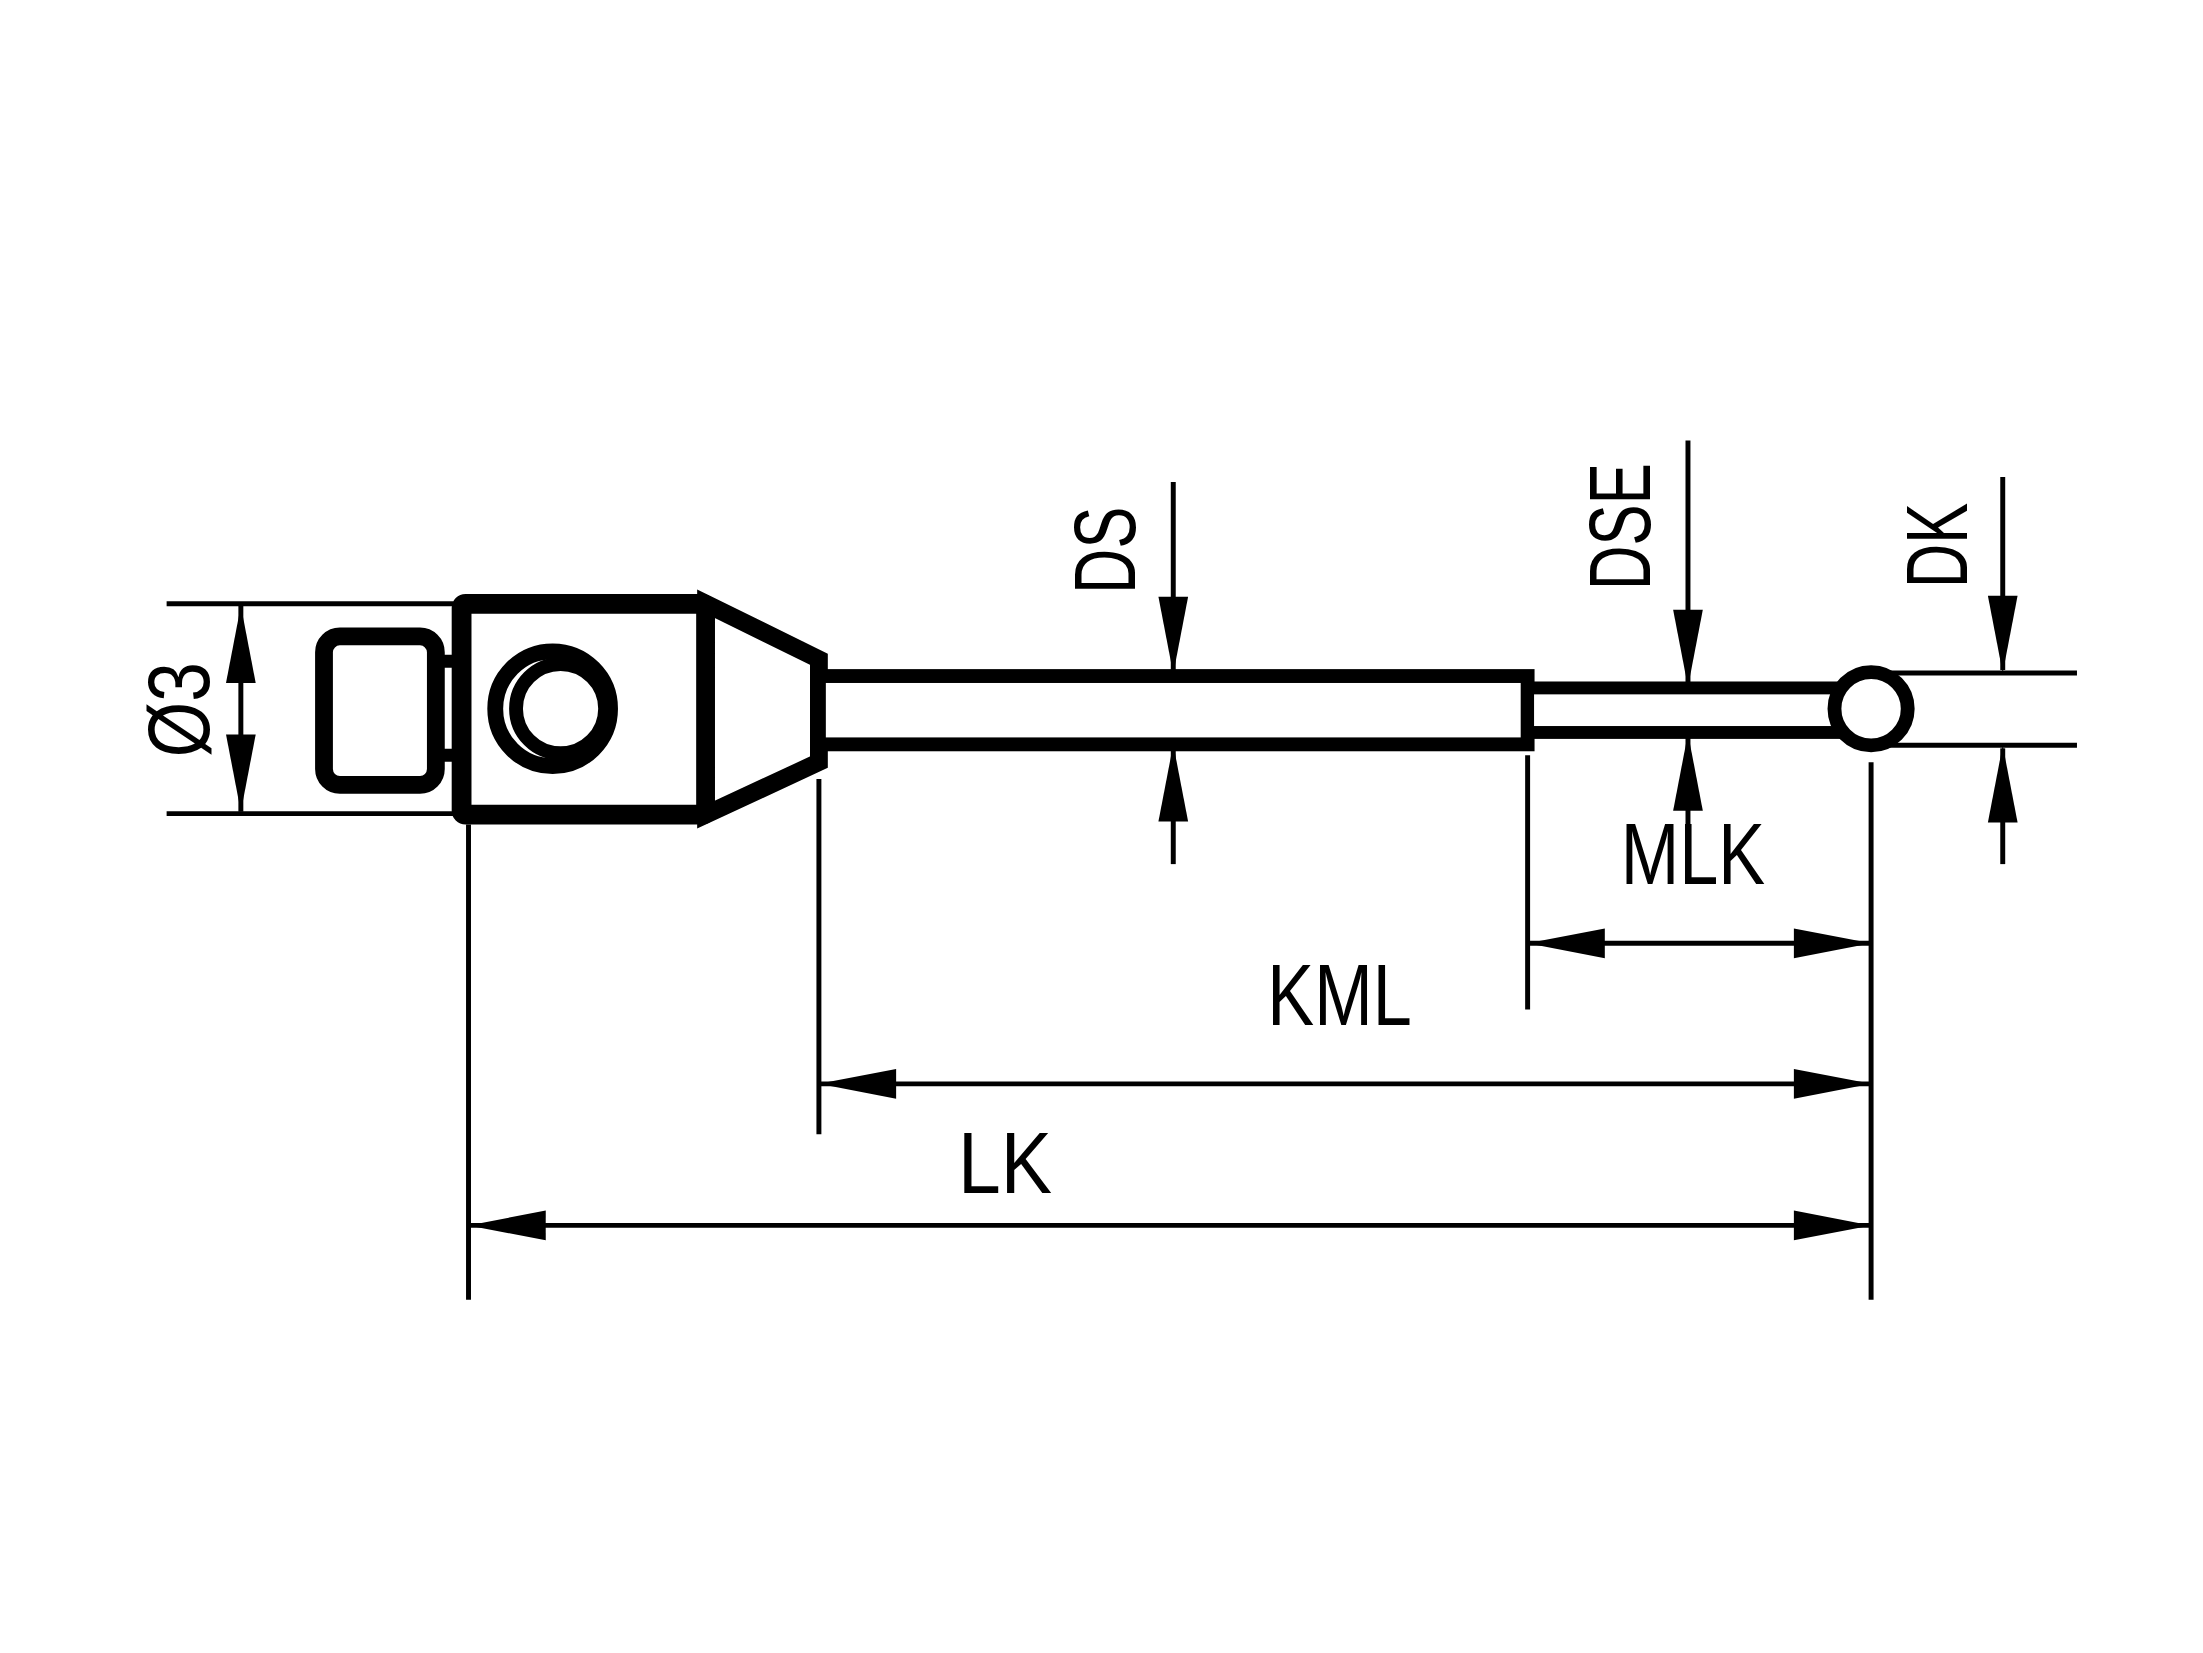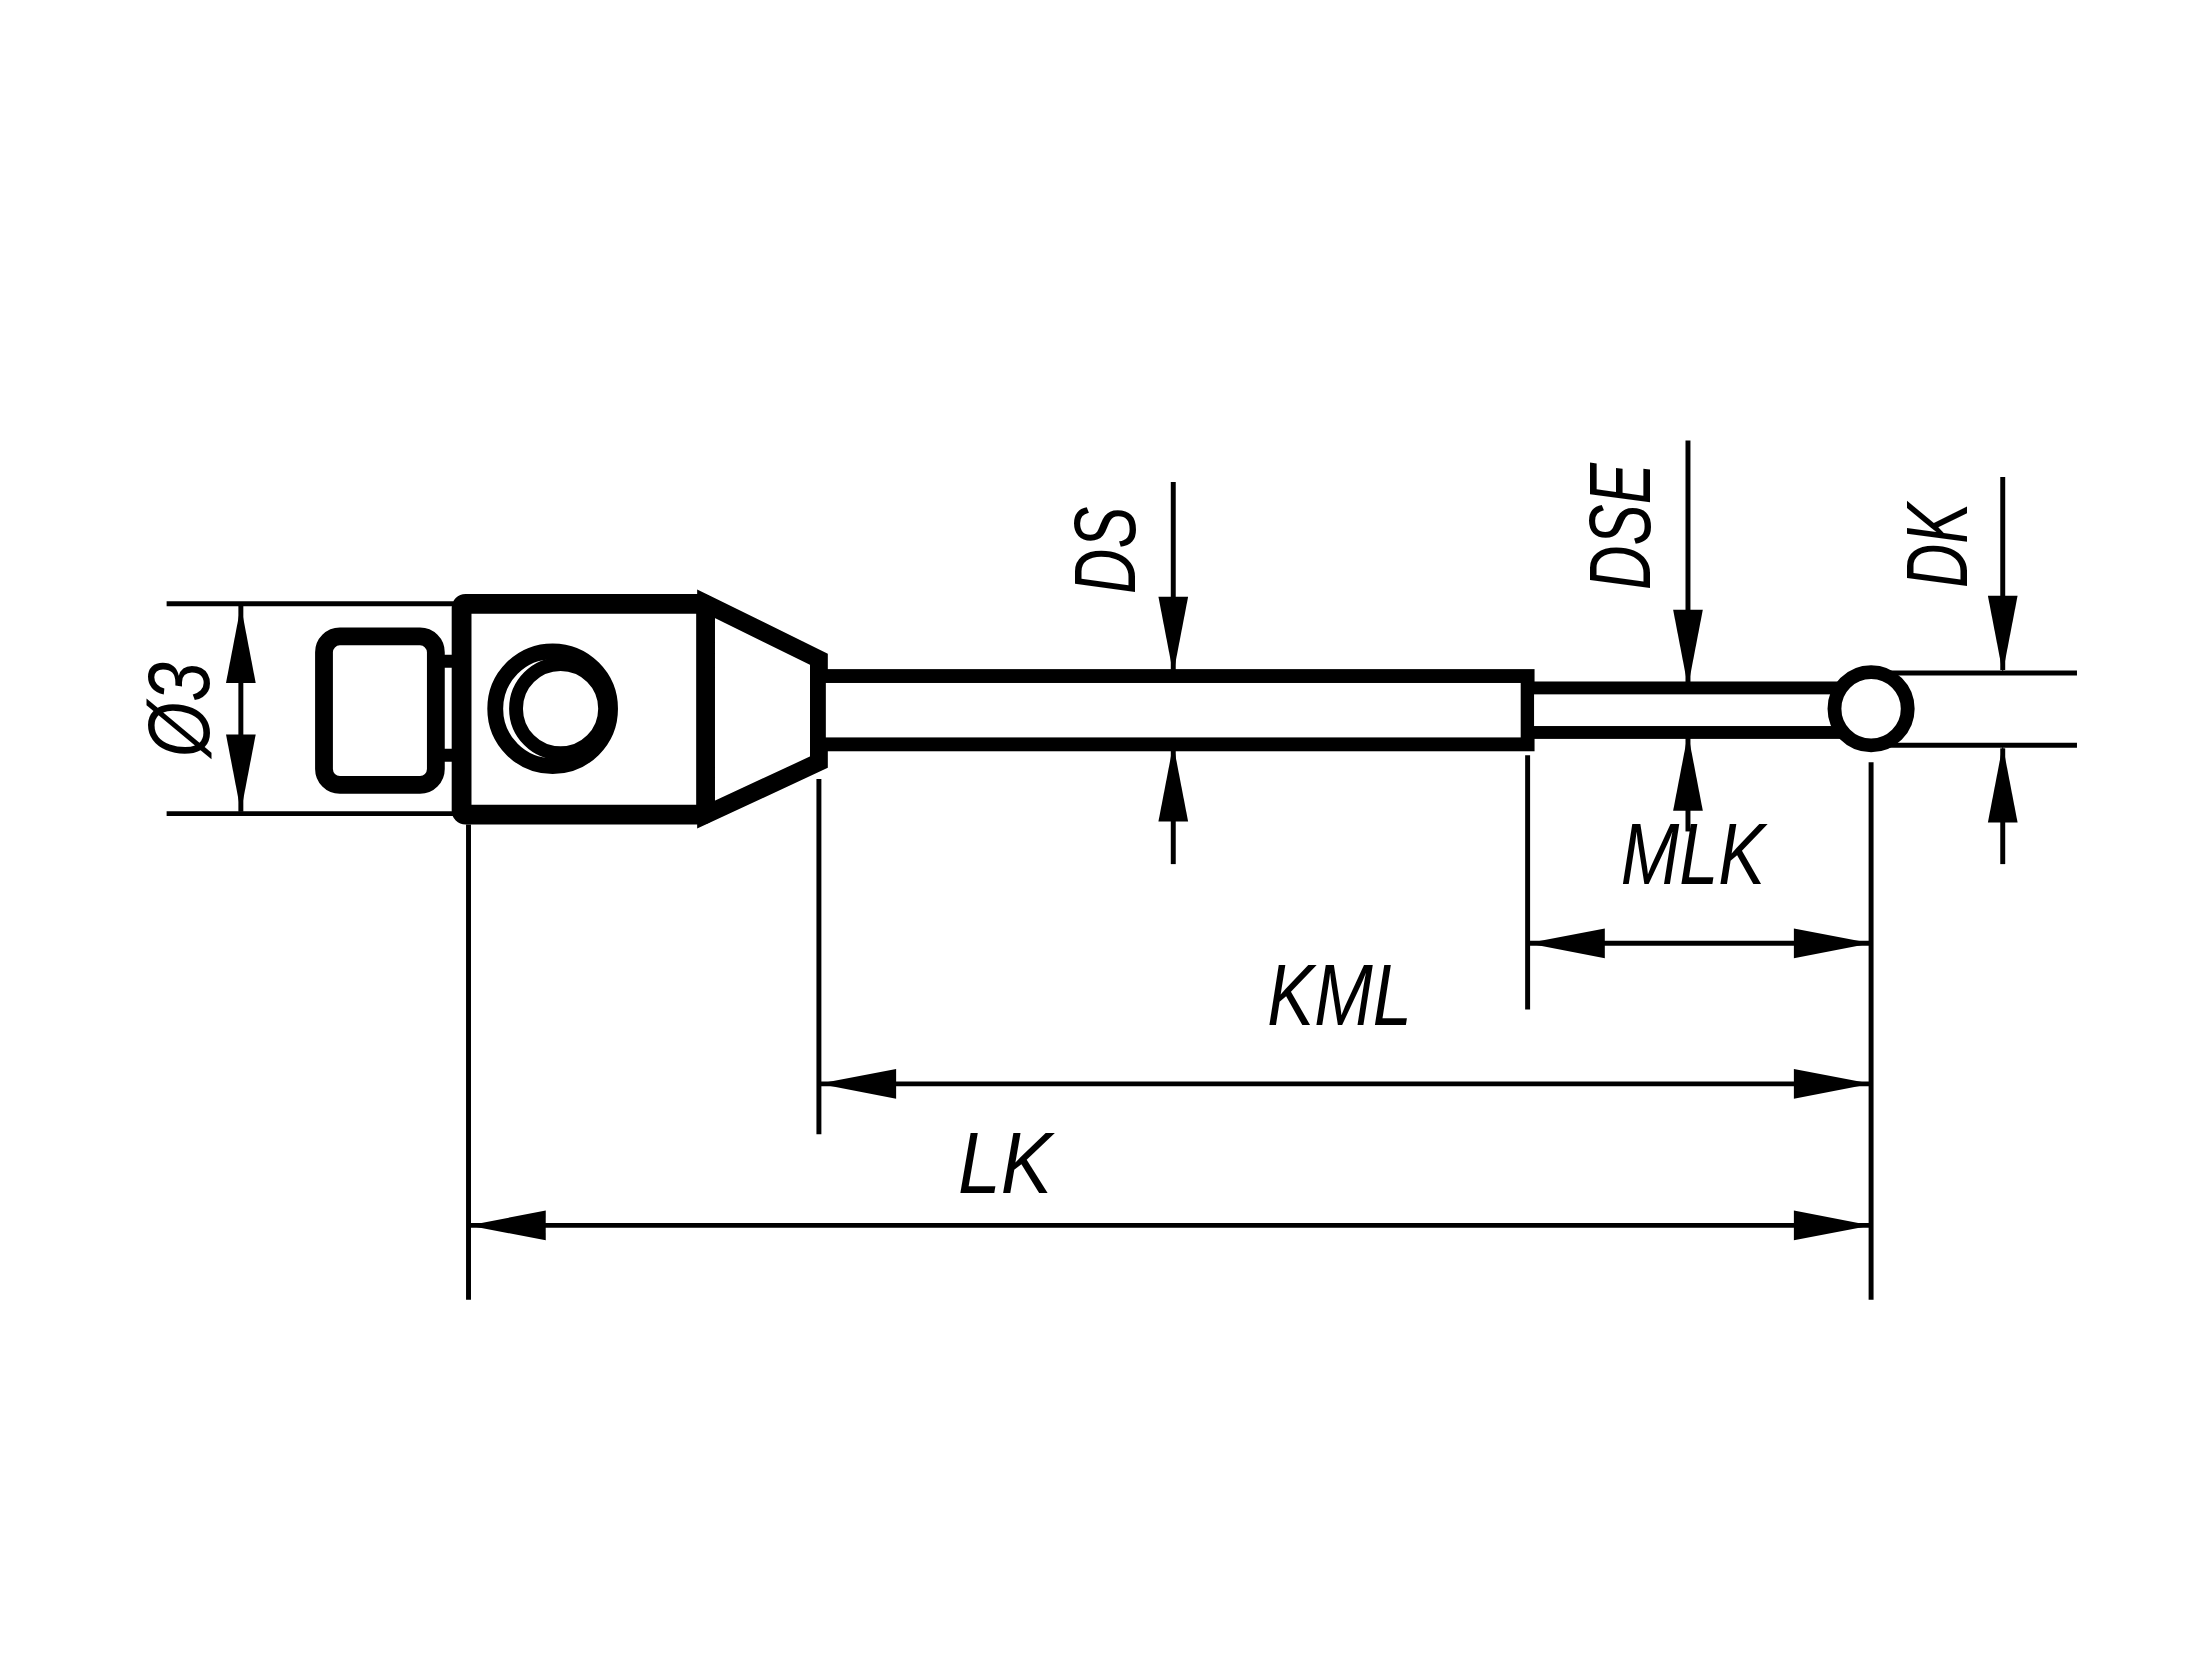--- a/index.html
+++ b/index.html
@@ -6,21 +6,20 @@
     margin: 0;
     padding: 0;
     background: #ffffff;
   }
   .drawing-page {
     position: relative;
     width: 2204px;
     height: 1653px;
     background: #ffffff;
     font-family: "Liberation Sans", sans-serif;
-    font-style: italic;
   }
   svg {
     display: block;
   }
   svg text {
     fill: #000000;
     font-family: "Liberation Sans", sans-serif;
     font-size: 88px;
     font-weight: 400;
   }

